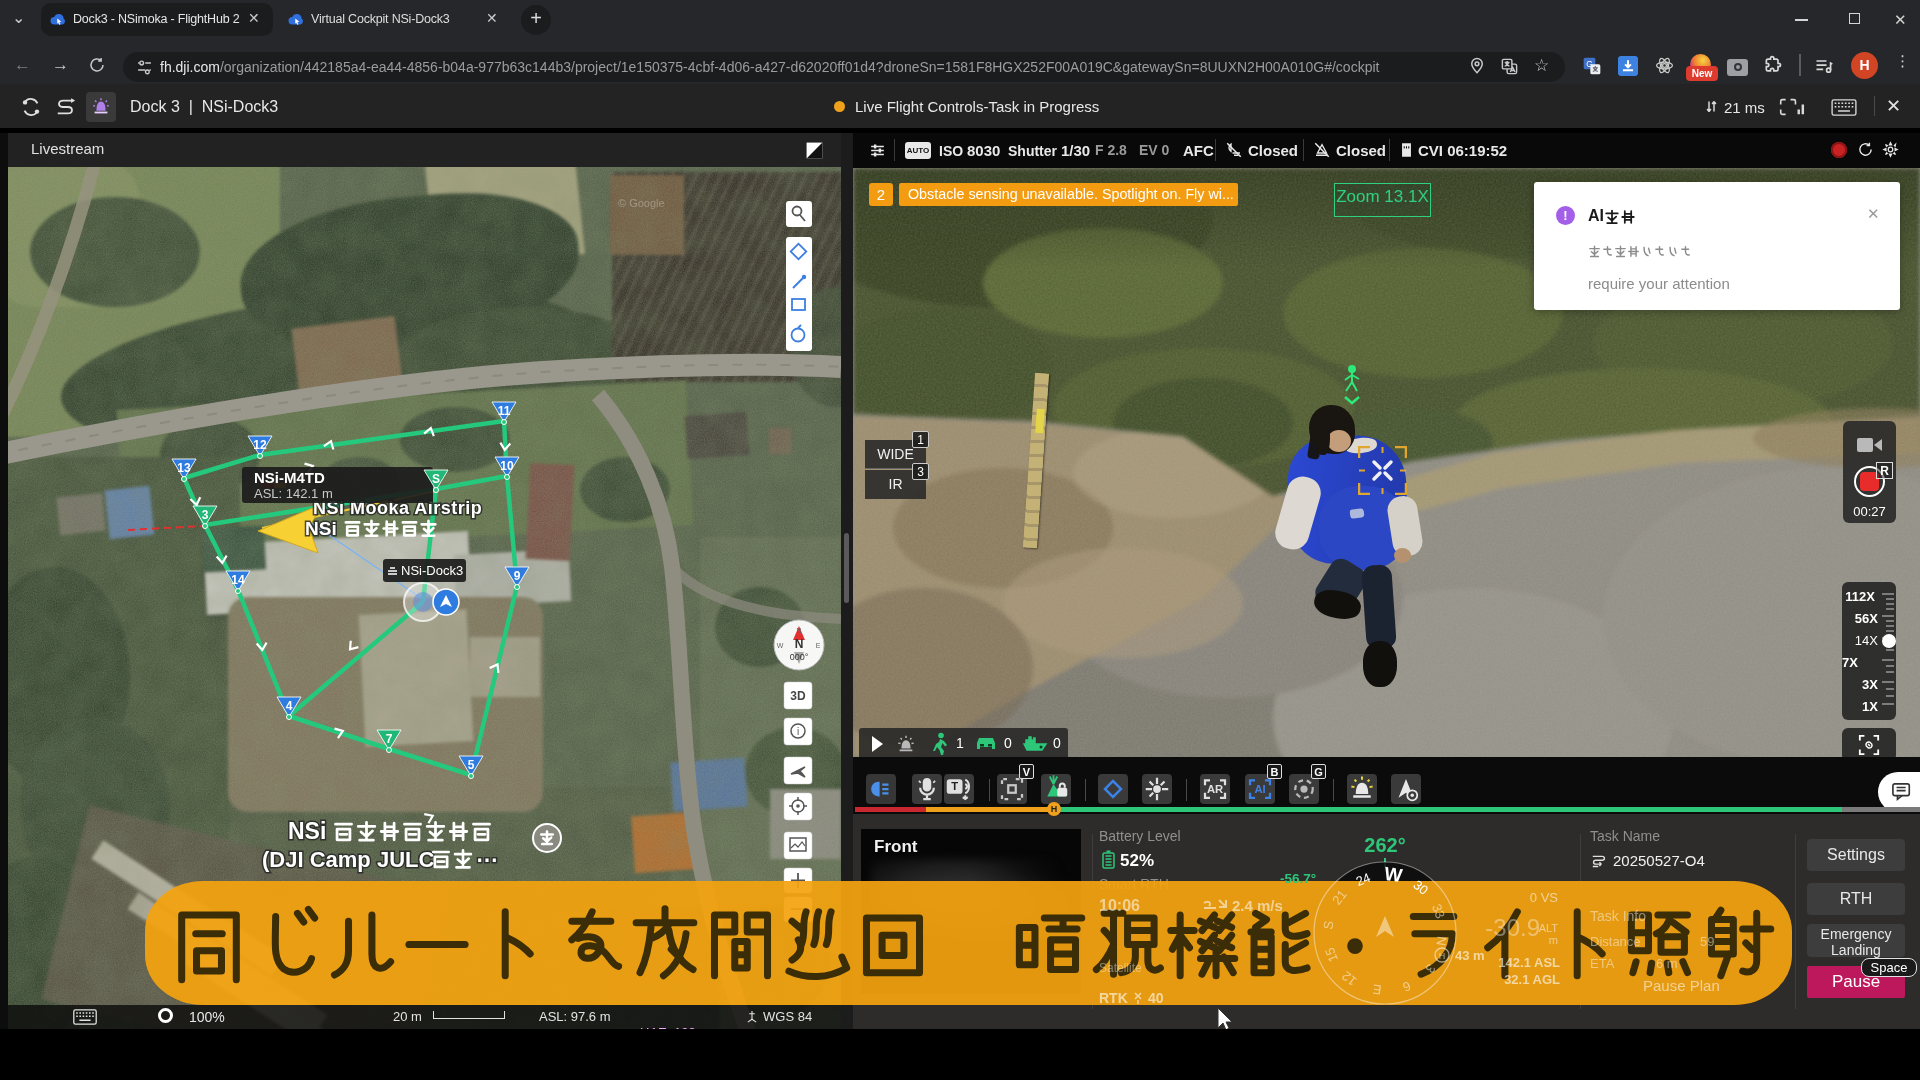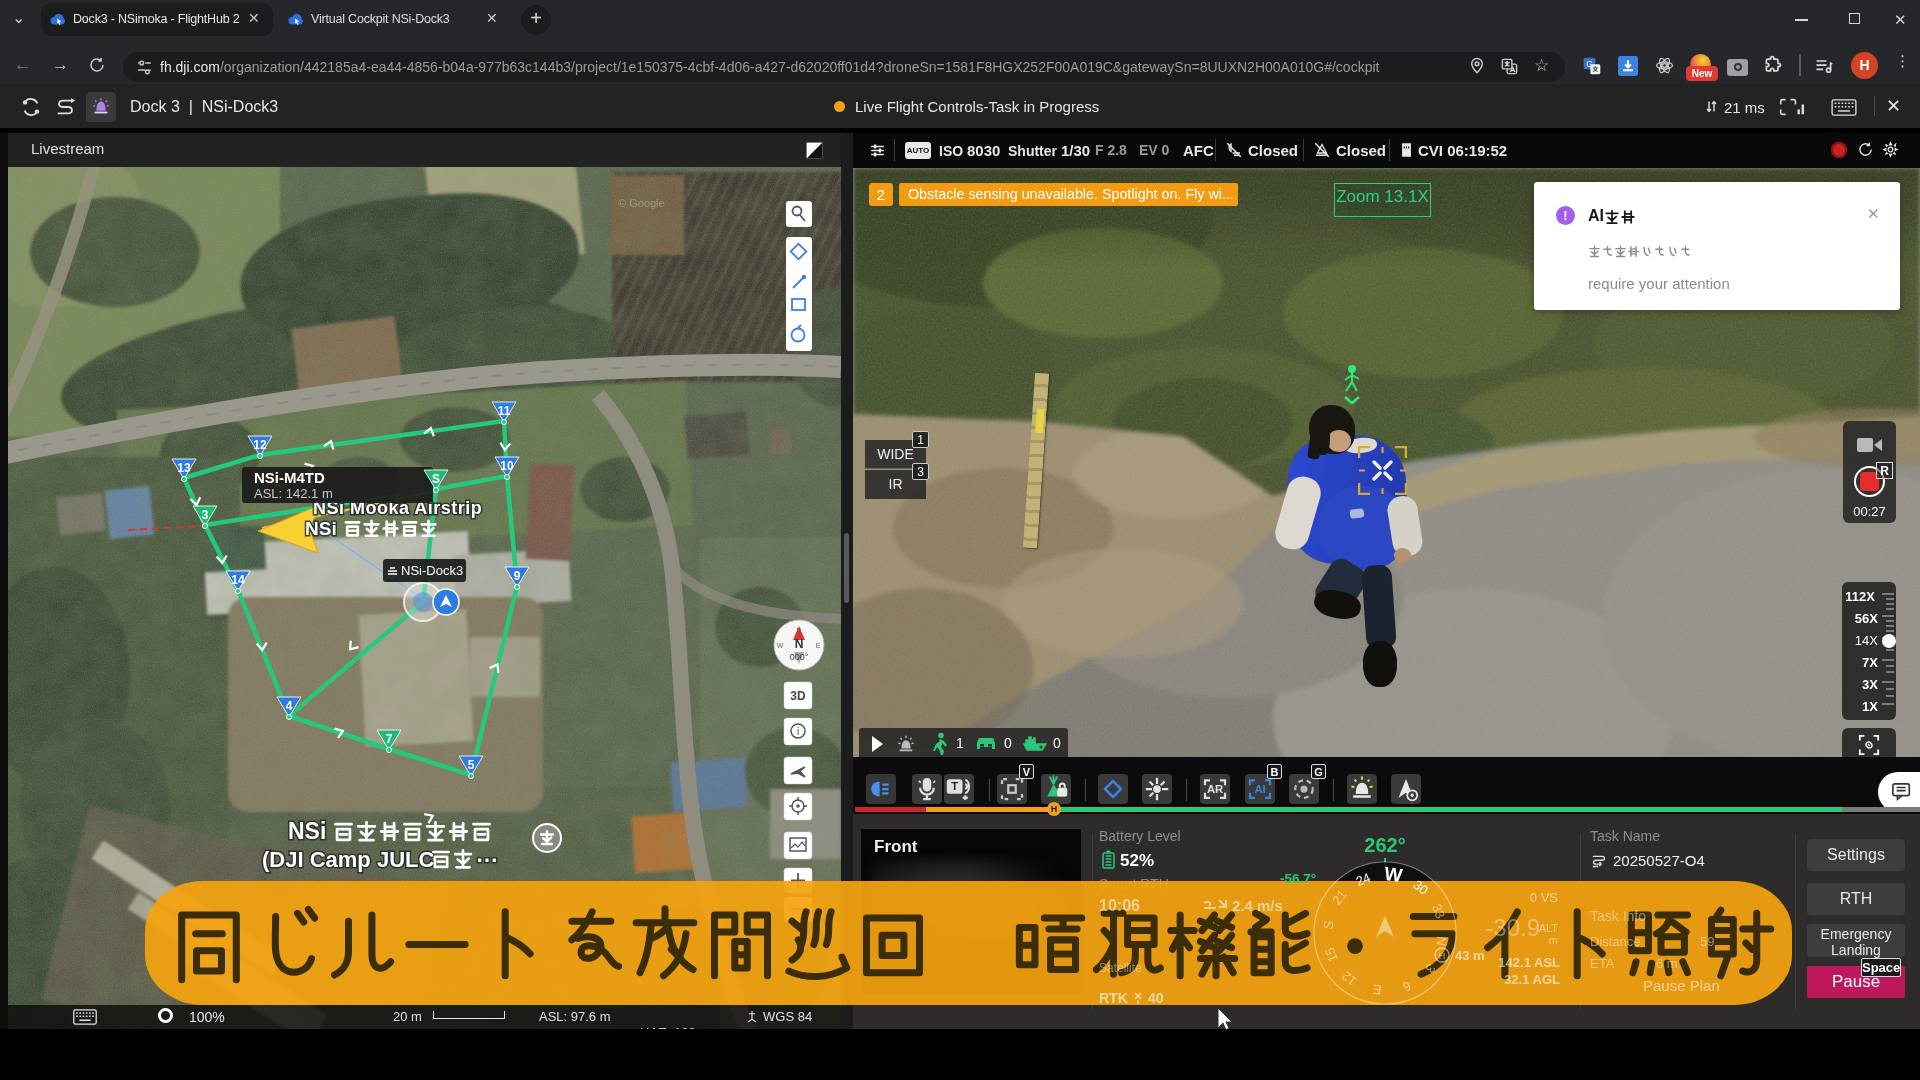--- a/index.html
+++ b/index.html
@@ -608,21 +608,21 @@
 <div class="ab" style="left:11px;top:45px;width:31px;height:31px;border:2px solid #fff;border-radius:50%"></div>
 <div class="ab" style="left:17px;top:51px;width:19px;height:19px;background:#e82b2b;border-radius:4px"></div>
 <div class="ab" style="left:33px;top:41px;width:17px;height:17px;border:1.5px solid #ddd;background:rgba(30,30,30,0.5);color:#fff;font-size:12px;font-weight:bold;text-align:center;line-height:16px">R</div>
 <div class="ab" style="left:0;top:83px;width:53px;text-align:center;color:#fff;font-size:13px">00:27</div>
 </div>
 
 <div class="ab" style="left:989px;top:414px;width:54px;height:138px;background:rgba(38,38,38,0.92);border-radius:6px;color:#fff">
 <div class="ab" style="left:0px;top:7px;width:36px;text-align:center;font-size:13px;font-weight:bold">112X</div>
 <div class="ab" style="left:0px;top:29px;width:36px;text-align:right;font-size:13px;font-weight:bold">56X</div>
 <div class="ab" style="left:0px;top:51px;width:36px;text-align:right;font-size:13px;font-weight:normal">14X</div>
-<div class="ab" style="left:0px;top:73px;width:36px;text-align:right;font-size:13px;font-weight:bold">7X</div>
+<div class="ab" style="left:0px;top:73px;width:36px;text-align:left;font-size:13px;font-weight:bold">7X</div>
 <div class="ab" style="left:0px;top:95px;width:36px;text-align:right;font-size:13px;font-weight:bold">3X</div>
 <div class="ab" style="left:0px;top:117px;width:36px;text-align:right;font-size:13px;font-weight:bold">1X</div>
 <svg class="ab" style="left:40px;top:8px" width="14" height="122" viewBox="0 0 14 122">
           <g stroke="rgba(255,255,255,0.75)" stroke-width="1.2">
             <path d="M0 4 H12 M4 9 H12 M4 14 H12 M4 19 H12 M0 26 H12 M4 31 H12 M4 36 H12 M4 41 H12 M0 48 H12 M4 54 H12 M4 60 H12 M0 70 H12 M4 76 H12 M4 82 H12 M0 92 H12 M4 99 H12 M4 106 H12 M0 114 H12"></path>
           </g>
           <circle cx="7" cy="51" r="7" fill="#fff"></circle>
         </svg>
 </div>
 <div class="ab" style="left:989px;top:560px;width:54px;height:33px;background:rgba(38,38,38,0.92);border-radius:6px">
@@ -750,21 +750,21 @@
 <div class="ab" style="left:246px;top:62px;color:#8f8f8f;font-size:14px">Smart RTH</div>
 <div class="ab" style="left:737px;top:14px;color:#8f8f8f;font-size:14px">Task Name</div>
 <svg class="ab" style="left:738px;top:40px" width="16" height="14" viewBox="0 0 20 18" fill="none" stroke="#e0e0e0" stroke-width="1.8">
         <path d="M2 3 H14 C18 3 18 8 14 8 H6 C2 8 2 13 6 13 H13 M13 13 L10.5 10.5 M13 13 L10.5 15.5 M2 16 H9"></path>
       </svg>
 <div class="ab" style="left:760px;top:38px;color:#f0f0f0;font-size:15px">20250527-O4</div>
 <div class="ab" style="left:954px;top:25px;width:98px;height:32px;background:#3d3d3d;border-radius:4px;color:#e8e8e8;font-size:16px;text-align:center;line-height:32px">Settings</div>
 <div class="ab" style="left:954px;top:69px;width:98px;height:32px;background:#3d3d3d;border-radius:4px;color:#e8e8e8;font-size:16px;text-align:center;line-height:32px">RTH</div>
 <div class="ab" style="left:954px;top:110px;width:98px;height:33px;background:#3d3d3d;border-radius:4px;color:#e8e8e8;font-size:14px;text-align:center;line-height:16px;padding-top:2px">Emergency<br>Landing</div>
 <div class="ab" style="left:954px;top:152px;width:98px;height:32px;background:#be185d;border-radius:2px;color:#fff;font-size:17px;text-align:center;line-height:32px">Pause</div>
-<div class="ab" style="left:1008px;top:144px;width:40px;height:19px;background:#1a1a1a;border:1.5px solid #e0e0e0;border-radius:2px;color:#fff;font-size:13px;font-weight:bold;text-align:center;line-height:17px;z-index:66">Space</div>
+<div class="ab" style="left:1008px;top:144px;width:56px;height:19px;background:#1a1a1a;border:1.5px solid #e0e0e0;border-radius:8px;color:#fff;font-size:13px;font-weight:normal;text-align:center;line-height:17px;z-index:66">Space</div>
 <div class="ab" style="left:499px;top:20px;color:#2ec77a;font-size:20px;font-weight:bold;width:66px;text-align:center">262°</div>
 <div class="ab" style="left:531px;top:44px;width:2px;height:10px;background:#2ec77a"></div>
 </div>
 </div>
 
 <div class="ab" id="banner" style="left:145px;top:881px;width:1647px;height:124px;background:rgba(243,162,15,0.93);border-radius:58px/50px;z-index:60">
     <svg class="ab bk" style="left:25px;top:20px" width="78" height="84" viewBox="0 0 100 100">
       <use href="#gdou"></use>
     </svg>
     <svg class="ab bk" style="left:101px;top:20px" width="78" height="84" viewBox="0 0 100 100">

